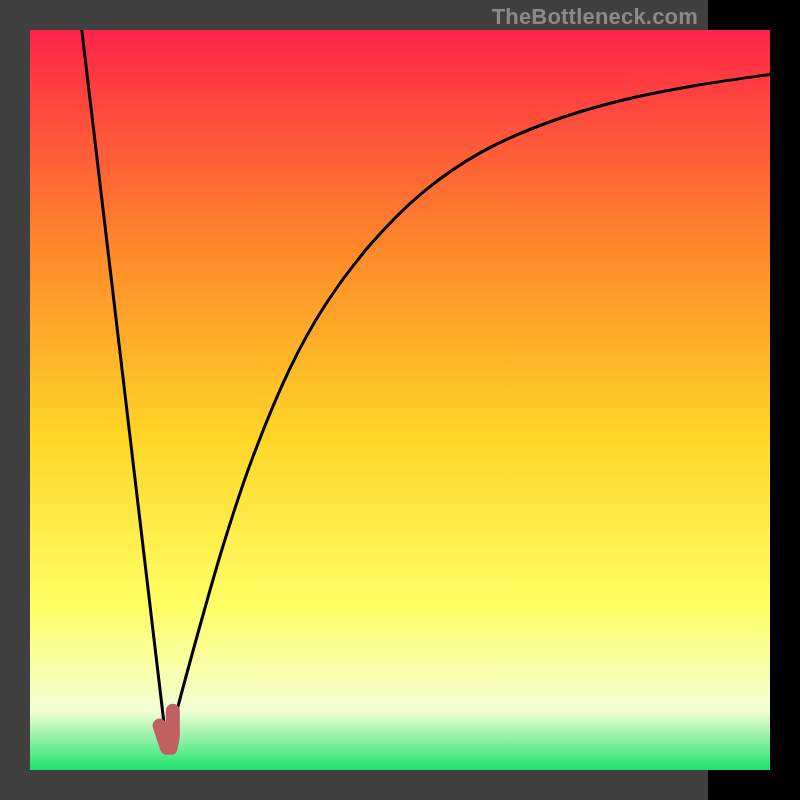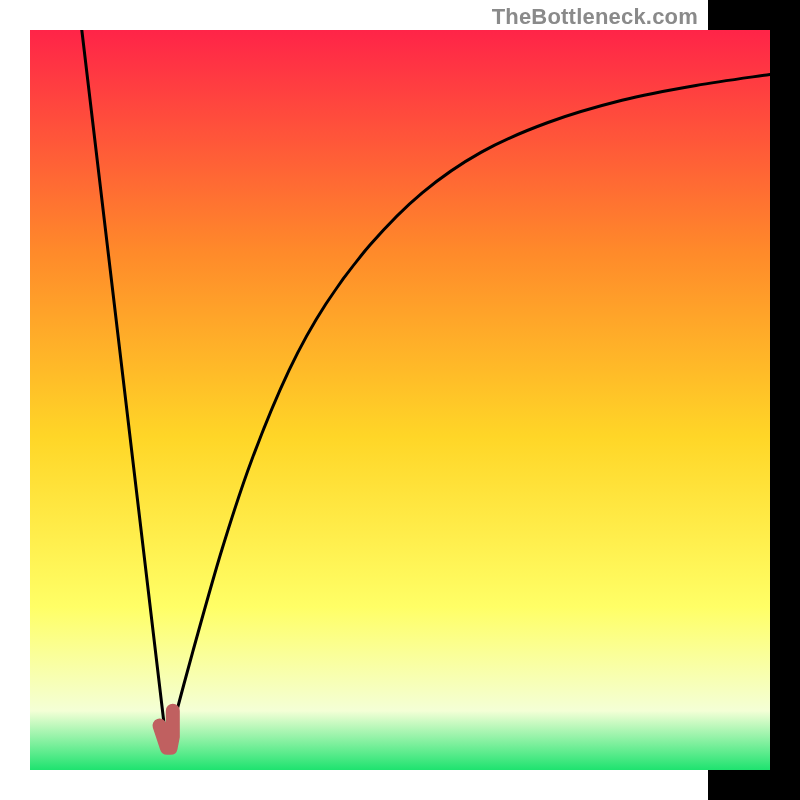--- a/index.html
+++ b/index.html
@@ -9,21 +9,21 @@
     height: 800px;
     background: #000;
     overflow: hidden;
   }
   .frame {
     position: absolute;
     left: 0;
     top: 0;
     width: 708px;
     height: 800px;
-    background: #ffffff;
+    background: #404040;
   }
   .plot {
     position: absolute;
     left: 30px;
     top: 30px;
     width: 740px;
     height: 740px;
   }
   .watermark {
     position: absolute;

